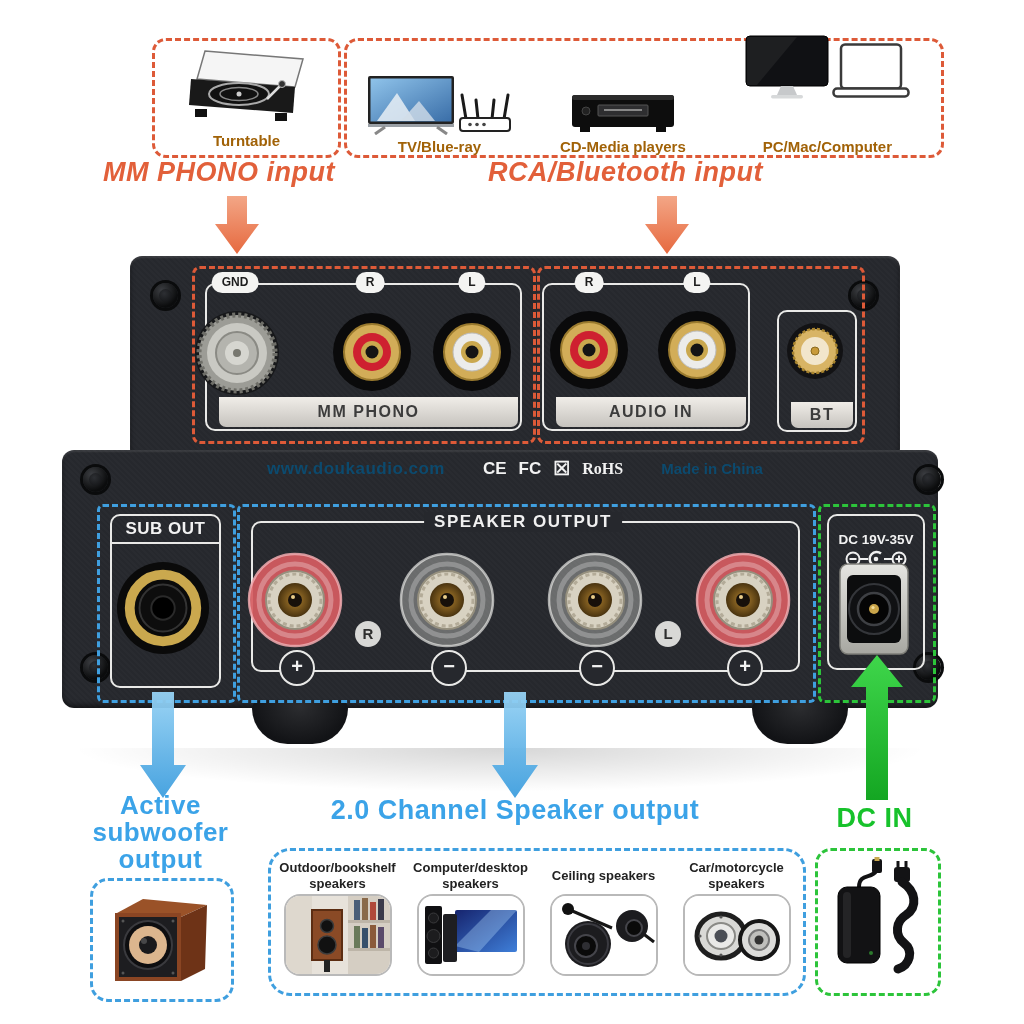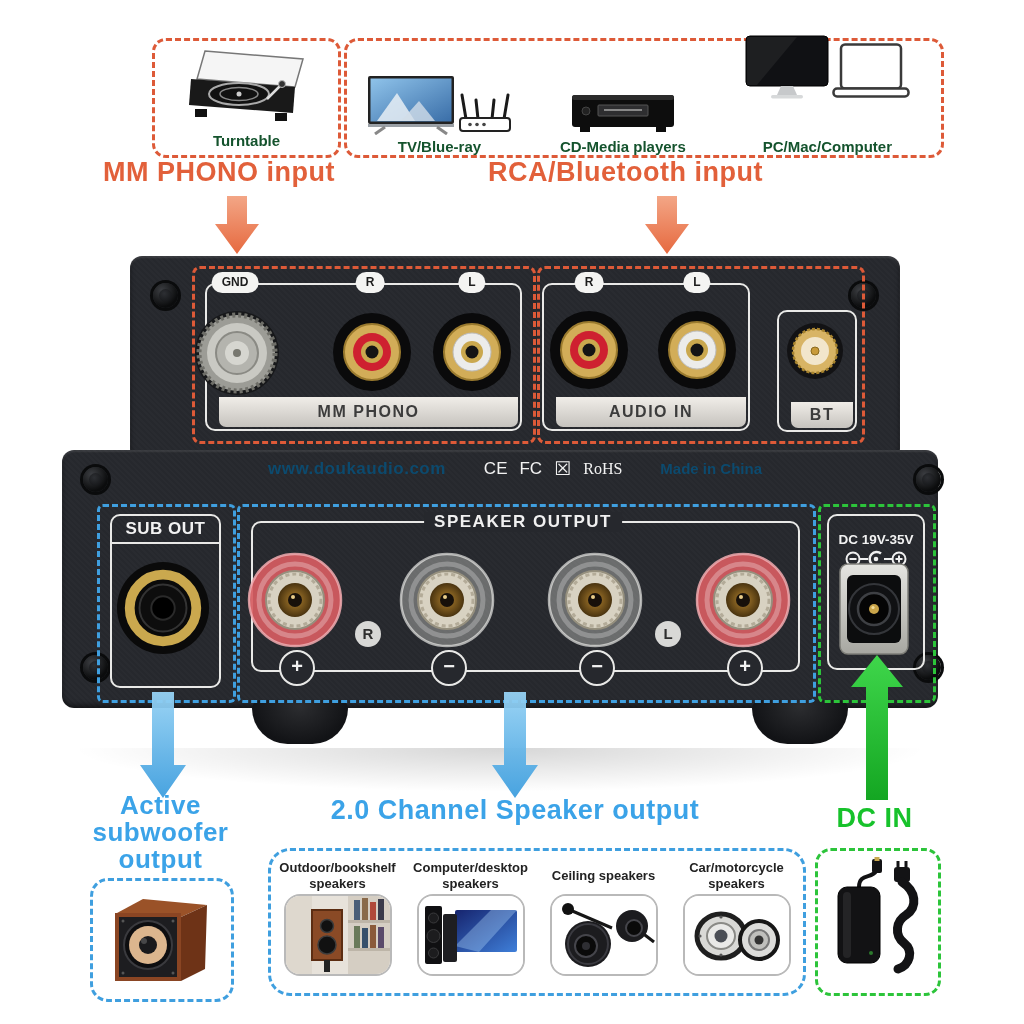--- a/index.html
+++ b/index.html
@@ -6,24 +6,24 @@
   #canvas{position:relative;width:1024px;height:1024px;background:#ffffff;overflow:hidden;
           font-family:"Liberation Sans",sans-serif;}
   .abs{position:absolute;}
   
   .dash{position:absolute;border-radius:14px;}
   .dash.orange{border:3px dashed #dd5a38;}
   .dash.blue{border:3px dashed #3f9fdf;}
   .dash.green{border:3px dashed #2cc43a;}
   
   .dev-label{position:absolute;left:0;right:0;text-align:center;font-weight:bold;
-             font-size:15px;color:#14532d;}
+             font-size:15px;color:#a16207;}
   
   .heading{position:absolute;font-weight:bold;letter-spacing:0.5px;}
-  .heading.orange{color:#e2603a;font-size:27px;}
+  .heading.orange{color:#e2603a;font-size:27px;font-style:italic;}
   .heading.blue{color:#3ba3e8;font-size:27px;}
   .heading.green{color:#17c22b;font-size:27px;}
   
   .chassis{position:absolute;background:#26282d;
            background-image:repeating-linear-gradient(45deg,rgba(255,255,255,0.015) 0 2px,transparent 2px 4px);
            border-radius:12px;box-shadow:inset 0 2px 2px rgba(255,255,255,0.10), inset 0 -3px 5px rgba(0,0,0,0.5);}
   .screw{position:absolute;width:25px;height:25px;border-radius:50%;
          background:radial-gradient(circle at 35% 30%, #3c3e42, #0b0c0d 68%);
          box-shadow:0 0 0 3px #0a0b0c;}
   .screw::after{content:"";position:absolute;inset:6px;border-radius:50%;
@@ -48,21 +48,21 @@
         background:radial-gradient(ellipse at 50% 15%, #2c2d30, #121316 70%);}
   .reflection{position:absolute;background:radial-gradient(ellipse at 50% 0%, rgba(0,0,0,0.16), transparent 70%);}
   
   .spk-col{flex:1;display:flex;flex-direction:column;align-items:center;padding-top:7px;}
   .spk-label{height:36px;display:flex;align-items:center;text-align:center;
              font-size:13px;line-height:1.2;color:#222;}
   .photo{width:104px;height:78px;border:2px solid #b9b9b9;border-radius:16px;background:#fff;
          overflow:hidden;display:block;}
   .src-col{display:flex;flex-direction:column;align-items:center;justify-content:flex-end;height:100%;}
   .src-icons{flex:1;display:flex;align-items:flex-end;justify-content:center;gap:3px;padding-bottom:3px;}
-  .cert{color:#f2f2f2;font-weight:normal;}
+  .cert{color:#f2f2f2;font-weight:bold;}
 </style>
 </head>
 <body>
 
 <div id="canvas">
 
   <svg width="0" height="0" style="position:absolute">
     <defs>
       <linearGradient id="gArrO" x1="0" y1="0" x2="0" y2="1">
           <stop offset="0" stop-color="#f3a686"></stop>

